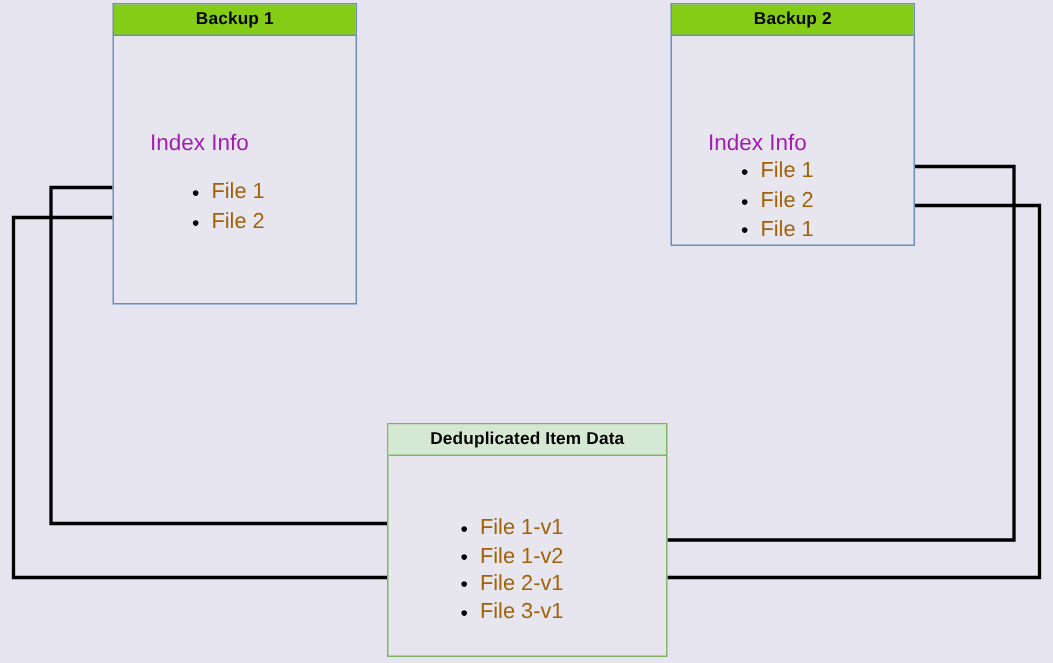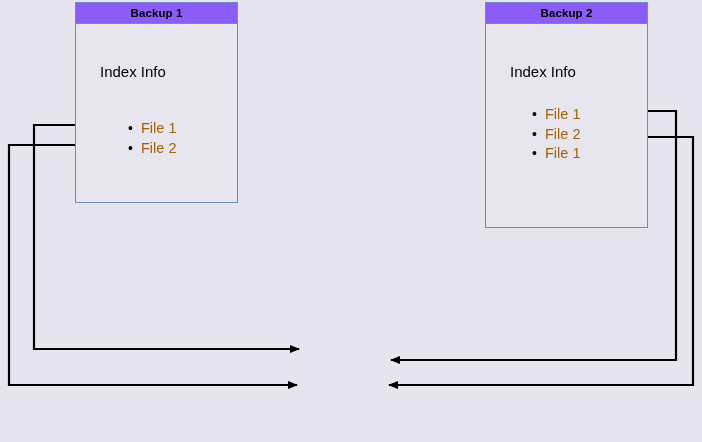--- a/index.html
+++ b/index.html
@@ -32,21 +32,21 @@
     box-sizing: border-box;
     border: 1.5px solid #6c8ebf;
     background: #e7e6ef;
   }
   .box.green {
     border-color: #82b366;
   }
   .box-header {
     box-sizing: border-box;
     height: 21px;
-    background: #8b5cf6;
+    background: #84cc16;
     border-bottom: 1.5px solid #6c8ebf;
     display: flex;
     align-items: center;
     justify-content: center;
     font-size: 11.5px;
     font-weight: bold;
     color: #000000;
     letter-spacing: 0.1px;
   }
   .box.green .box-header {
@@ -54,22 +54,23 @@
     border-bottom-color: #82b366;
   }
   .box-body {
     position: relative;
     width: 100%;
     height: calc(100% - 21px);
   }
   .index-label {
     position: absolute;
     font-size: 15px;
-    color: #000000;
+    color: #a21caf;
     white-space: nowrap;
+    margin-top: 24px;
   }
   .file-list {
     position: absolute;
     margin: 0;
     padding: 0;
     list-style: none;
   }
   .file-list li {
     position: relative;
     font-size: 14.5px;
@@ -119,26 +120,37 @@
     <div class="box-header">Backup 1</div>
     <div class="box-body">
       <div class="index-label" style="left:24px; top:39px;">Index Info</div>
       <ul class="file-list" style="left:52px; top:95px;">
         <li>File 1</li>
         <li>File 2</li>
       </ul>
     </div>
   </div>
 
-  <div class="box" style="left:485px; top:2px; width:163px; height:226px;text-align:right;">
+  <div class="box" style="left:447px; top:2px; width:163px; height:162px;text-align:right;">
     <div class="box-header">Backup 2</div>
     <div class="box-body">
       <div class="index-label" style="left:24px; top:39px;">Index Info</div>
       <ul class="file-list" style="left:46px; top:81px;">
         <li>File 1</li>
         <li>File 2</li>
         <li>File 1</li>
       </ul>
     </div>
   </div>
 
+  <div class="box green" style="left:258px; top:282px; width:187px; height:156px;">
+    <div class="box-header">Deduplicated Item Data</div>
+    <div class="box-body">
+      <ul class="file-list dedup-list" style="left:48px; top:39px;">
+        <li>File 1-v1</li>
+        <li>File 1-v2</li>
+        <li>File 2-v1</li>
+        <li>File 3-v1</li>
+      </ul>
+    </div>
+  </div>
 
 </div>
 
 </body></html>

